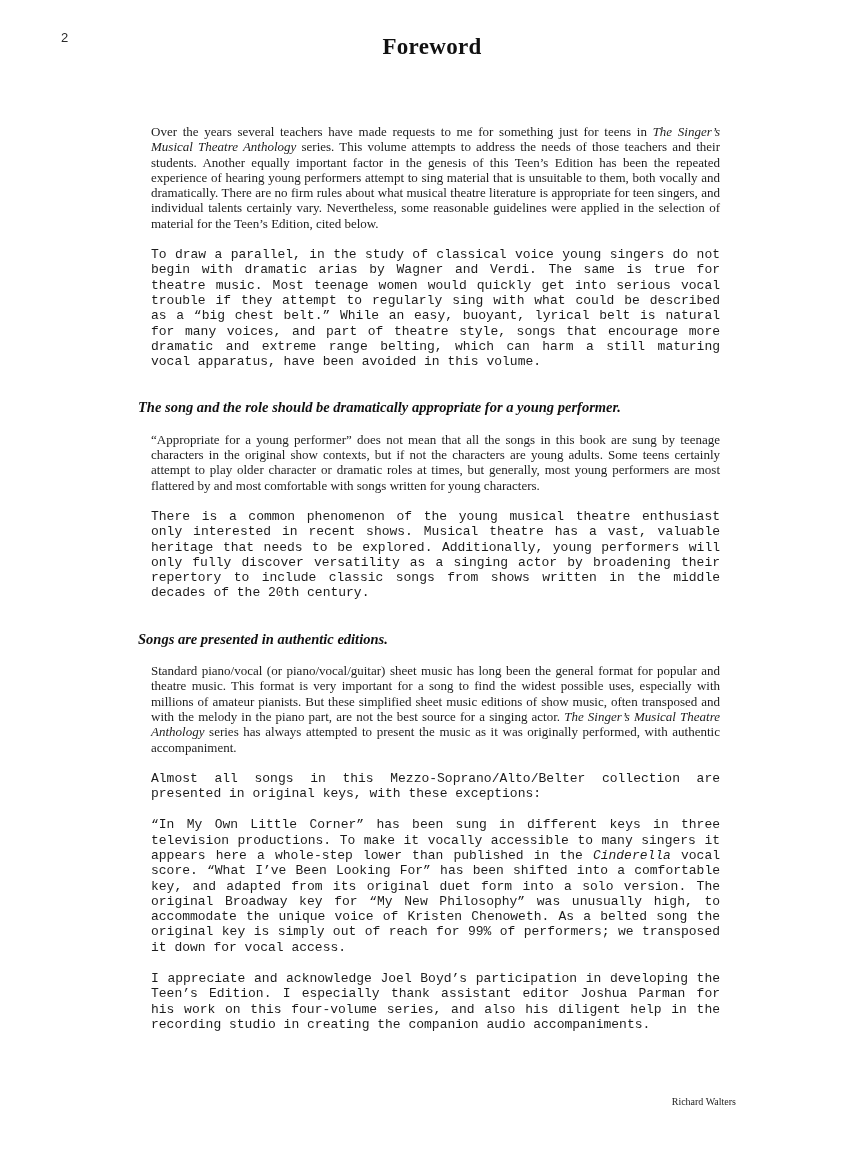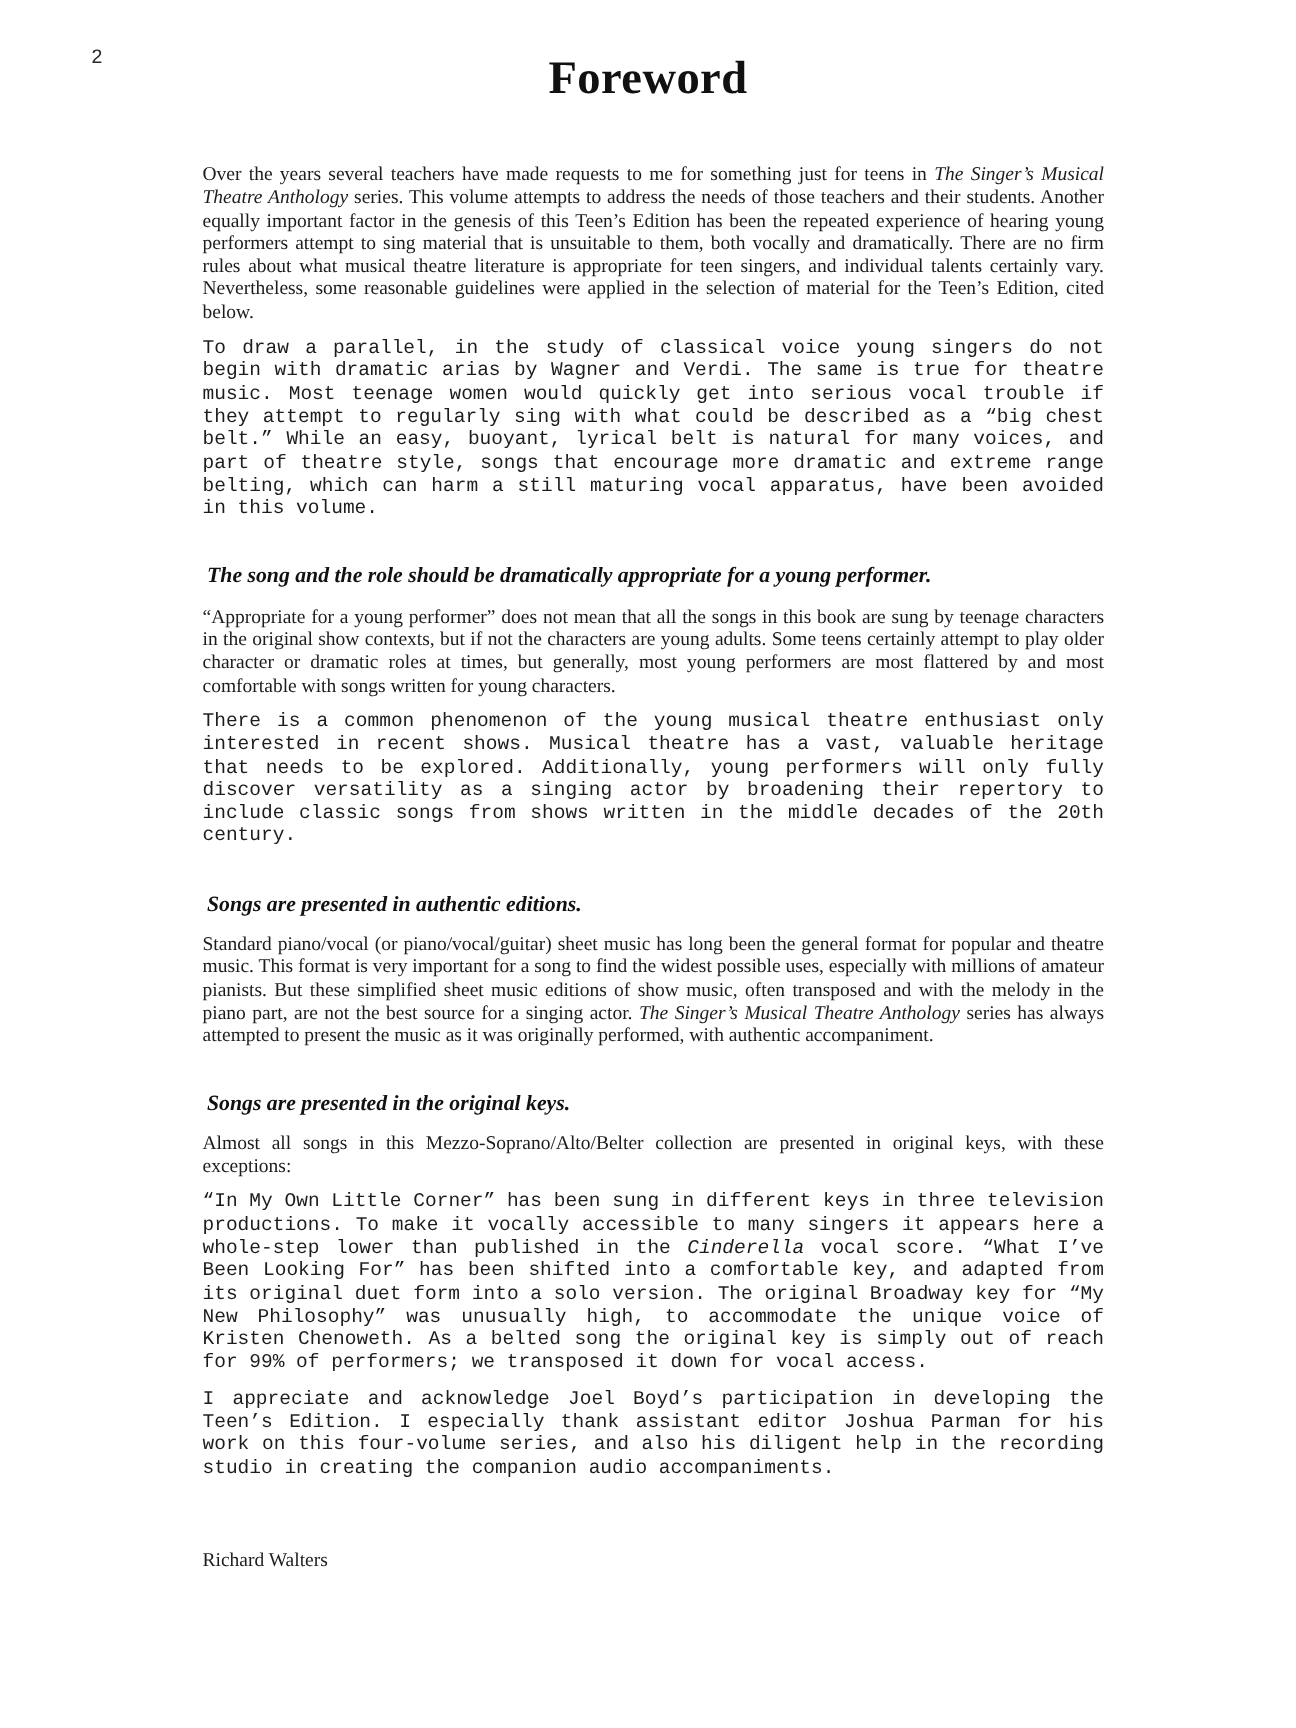--- a/index.html
+++ b/index.html
@@ -24,54 +24,55 @@
     font-size: 13px;
     color: #2a2a2a;
   }
   .title {
     position: absolute;
     top: 34px;
     left: 0;
     width: 100%;
     margin: 0;
     text-align: center;
-    font-size: 31px;
+    font-size: 23px;
     font-weight: bold;
     letter-spacing: 0.3px;
     color: #111111;
   }
   .content {
     position: absolute;
     top: 108px;
     left: 135px;
     width: 601px;
     font-size: 13px;
     line-height: 15.3px;
   }
   .para {
-    margin: 0;
+    margin: 16px;
     text-align: justify;
   }
   .para + .para {
     margin-top: 9px;
     font-family: Liberation Mono, monospace;
   }
   .section-heading {
     margin: 31px 0 10px 3px;
     font-size: 14.5px;
     font-weight: bold;
     font-style: italic;
     color: #111111;
   }
   .em {
     font-style: italic;
   }
   .signature {
-    margin-top: 46px;
-    font-size: 13px;
+    margin-top: 62px;
+    text-align: right;
+    font-size: 10px;
     line-height: 15.3px;
   }
 </style>
 </head>
 <body>
 
 <div class="page">
 
   <div class="page-number">2</div>
 
@@ -84,21 +85,20 @@
     <p class="para"><span>To draw a parallel, in the study of classical voice young singers do not begin with dramatic arias by Wagner and Verdi. The same is true for theatre music. Most teenage women would quickly get into serious vocal trouble if they attempt to regularly sing with what could be described as a “big chest belt.” While an easy, buoyant, lyrical belt is natural for many voices, and part of theatre style, songs that encourage more dramatic and extreme range belting, which can harm a still maturing vocal apparatus, have been avoided in this volume.</span></p>
 
     <h2 class="section-heading">The song and the role should be dramatically appropriate for a young performer.</h2>
     <p class="para"><span>“Appropriate for a young performer” does not mean that all the songs in this book are sung by teenage characters in the original show contexts, but if not the characters are young adults. Some teens certainly attempt to play older character or dramatic roles at times, but generally, most young performers are most flattered by and most comfortable with songs written for young characters.</span></p>
 
     <p class="para"><span>There is a common phenomenon of the young musical theatre enthusiast only interested in recent shows. Musical theatre has a vast, valuable heritage that needs to be explored. Additionally, young performers will only fully discover versatility as a singing actor by broadening their repertory to include classic songs from shows written in the middle decades of the 20th century.</span></p>
 
     <h2 class="section-heading">Songs are presented in authentic editions.</h2>
     <p class="para"><span>Standard piano/vocal (or piano/vocal/guitar) sheet music has long been the general format for popular and theatre music. This format is very important for a song to find the widest possible uses, especially with millions of amateur pianists. But these simplified sheet music editions of show music, often transposed and with the melody in the piano part, are not the best source for a singing actor. </span><span class="em">The Singer’s Musical Theatre Anthology</span><span> series has always attempted to present the music as it was originally performed, with authentic accompaniment.</span></p>
 
-    <h2 class="section-heading">Songs are presented in the original keys.</h2>
     <p class="para"><span>Almost all songs in this Mezzo-Soprano/Alto/Belter collection are presented in original keys, with these exceptions:</span></p>
     <p class="para"><span>“In My Own Little Corner” has been sung in different keys in three television productions. To make it vocally accessible to many singers it appears here a whole-step lower than published in the </span><span class="em">Cinderella</span><span> vocal score. “What I’ve Been Looking For” has been shifted into a comfortable key, and adapted from its original duet form into a solo version. The original Broadway key for “My New Philosophy” was unusually high, to accommodate the unique voice of Kristen Chenoweth. As a belted song the original key is simply out of reach for 99% of performers; we transposed it down for vocal access.</span></p>
     <p class="para"><span>I appreciate and acknowledge Joel Boyd’s participation in developing the Teen’s Edition. I especially thank assistant editor Joshua Parman for his work on this four-volume series, and also his diligent help in the recording studio in creating the companion audio accompaniments.</span></p>
 
     <div class="signature">
       <div>Richard Walters</div>
     </div>
 
   </div>
 

